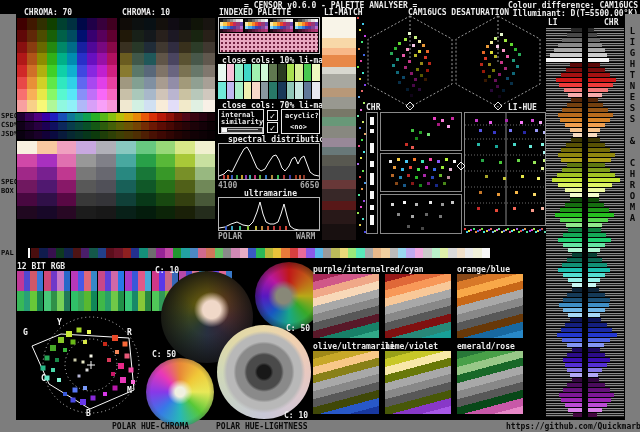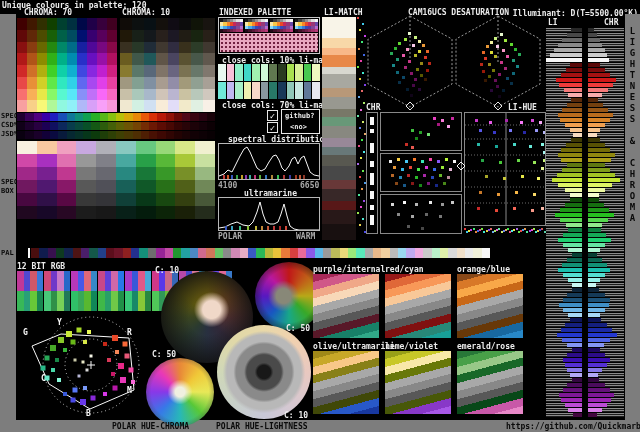--- a/index.html
+++ b/index.html
@@ -21,21 +21,22 @@
   .circle{position:absolute;border-radius:50%;}
   .chk{position:absolute;width:11px;height:11px;border:1px solid #e8e8e8;background:#000;color:#fff;
     font-size:9px;line-height:10px;text-align:center;box-sizing:border-box;}
   svg{position:absolute;display:block;}
 </style>
 </head>
 <body>
 
 <div id="screen">
 
-  <div class="t tw" style="left:2px;top:1px;">Unique colours in palette: 120</div>
+  <div class="t tw" style="left:244px;top:1px;">= CENSOR v0.6.0 - PALETTE ANALYSER =</div>
+  <div class="t tw" style="right:2px;top:1px;">Colour difference: CAM16UCS</div>
   <div class="t tw" style="right:2px;top:9px;">Illuminant: D(T=5500.00°K)</div>
 
   <div class="sidebar" style="left:0;top:14px;width:16px;height:418px;"></div>
   <div class="sidebar" style="left:625px;top:14px;width:15px;height:406px;"></div>
   <div class="sidebar" style="left:0;top:420px;width:640px;height:12px;"></div>
 
   <div class="t tb" style="left:1px;top:112px;font-size:7px;">SPEC</div>
   <div class="t tb" style="left:1px;top:121px;font-size:7px;">CSD%</div>
   <div class="t tb" style="left:1px;top:130px;font-size:7px;">JSD%</div>
   <div class="t tb" style="left:1px;top:178px;font-size:7px;">SPEC</div>
@@ -498,24 +499,32 @@
       <div style="background: rgb(136, 152, 160);"></div>
       <div style="background: rgb(40, 120, 104);"></div>
       <div style="background: rgb(24, 56, 88);"></div>
       <div style="background: rgb(144, 200, 184);"></div>
       <div style="background: rgb(200, 232, 224);"></div>
       <div style="background: rgb(96, 120, 152);"></div>
       <div style="background: rgb(232, 232, 240);"></div>
     </div>
   <div class="t tw" style="left:222px;top:101px;">close cols: 70% li-match</div>
 
+  <div class="panelbox" style="left:218px;top:109px;width:46px;height:25px;border-color:#e8e8e8;">
+    <div class="t tw" style="left:2px;top:1px;font-size:7px;">internal</div>
+    <div class="t tw" style="left:2px;top:8px;font-size:7px;">similarity</div>
+    <div style="position:absolute;left:2px;top:17px;width:40px;height:4px;background:#303030;border:1px solid #b8b8b8;">
+      <div style="position:absolute;left:0;top:0;width:5px;height:4px;background:#f8f8f8;"></div>
+      <div style="position:absolute;left:6px;top:1px;width:30px;height:1px;background:#b8b8b8;"></div>
+    </div>
+  </div>
   <div class="chk" style="left:267px;top:110px;">✓</div>
   <div class="chk" style="left:267px;top:122px;">✓</div>
   <div class="panelbox" style="left:281px;top:109px;width:39px;height:25px;border-color:#e8e8e8;">
-    <div class="t tw" style="left:3px;top:2px;font-size:7px;">github?</div>
+    <div class="t tw" style="left:3px;top:2px;font-size:7px;">acyclic?</div>
     <div class="t tw" style="left:8px;top:13px;font-size:7px;">&lt;no&gt;</div>
   </div>
 
   <div class="t tw" style="left:228px;top:135px;">spectral distribution</div>
   <div class="panelbox" style="left:218px;top:143px;width:102px;height:37px;border-color:#b8b8b8;">
     <svg id="speccurve" width="100" height="35" style="left:0;top:0;">
         <polyline points="0,32 5,30 9,26 13,28 17,20 21,12 25,5 28,3 31,8 34,15 38,24 42,27 46,25 50,18 54,12 57,11 60,16 63,24 66,27 70,22 73,15 76,13 79,20 82,14 85,12 88,20 91,28 95,31 100,32" fill="none" stroke="#f8f8f8" stroke-width="1"></polyline>
         <rect x="4" y="31" width="2" height="4" fill="#c03838"></rect>
         <rect x="8" y="31" width="2" height="4" fill="#d05828"></rect>
         <rect x="12" y="31" width="2" height="4" fill="#3858c0"></rect>

